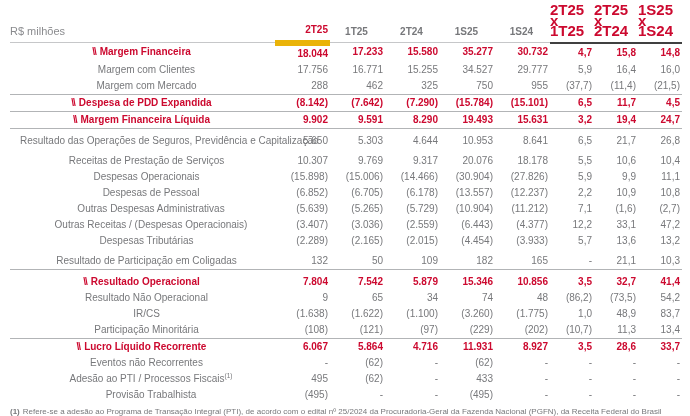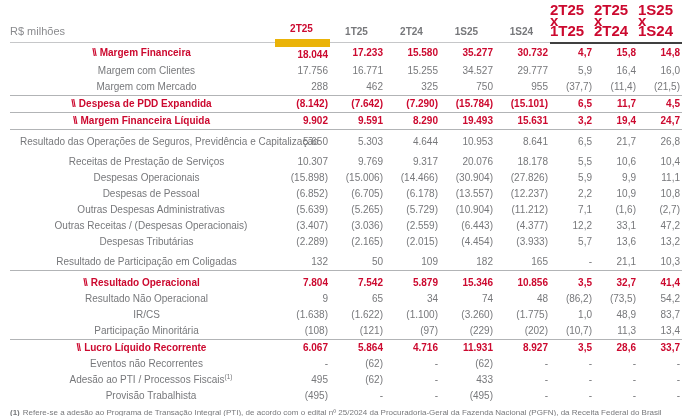--- a/index.html
+++ b/index.html
@@ -9,21 +9,21 @@
 
   table { width: 100%; border-collapse: collapse; table-layout: fixed; }
   th, td { font-size: 10px; line-height: 11px; padding: 2px 2px 3px 0; white-space: nowrap; }
 
   thead th {
     color: #77787B; font-weight: bold; vertical-align: bottom;
     border-bottom: 1px solid #c6c7c9; padding-bottom: 5px;
   }
   th.unit { text-align: left; font-weight: normal; font-size: 11px; color: #8a8b8e; }
   th.num-col { text-align: center; }
-  th.col-accent { color: #CC092F; border-bottom: 8px solid #eab308; }
+  th.col-accent { color: #CC092F; border-bottom: 6px solid #eab308; text-align: right; }
   th.var-col {
     color: #CC092F; text-align: left; white-space: pre-line;
     font-size: 15px; line-height: 10.5px; border-bottom: 2px solid #404040;
   }
 
   td { color: #77787B; }
   td.num-col, td.var-col { text-align: right; }
   td.label-cell { text-align: center; overflow: visible; }
 
   tr.row-section td { color: #CC092F; font-weight: bold; }

